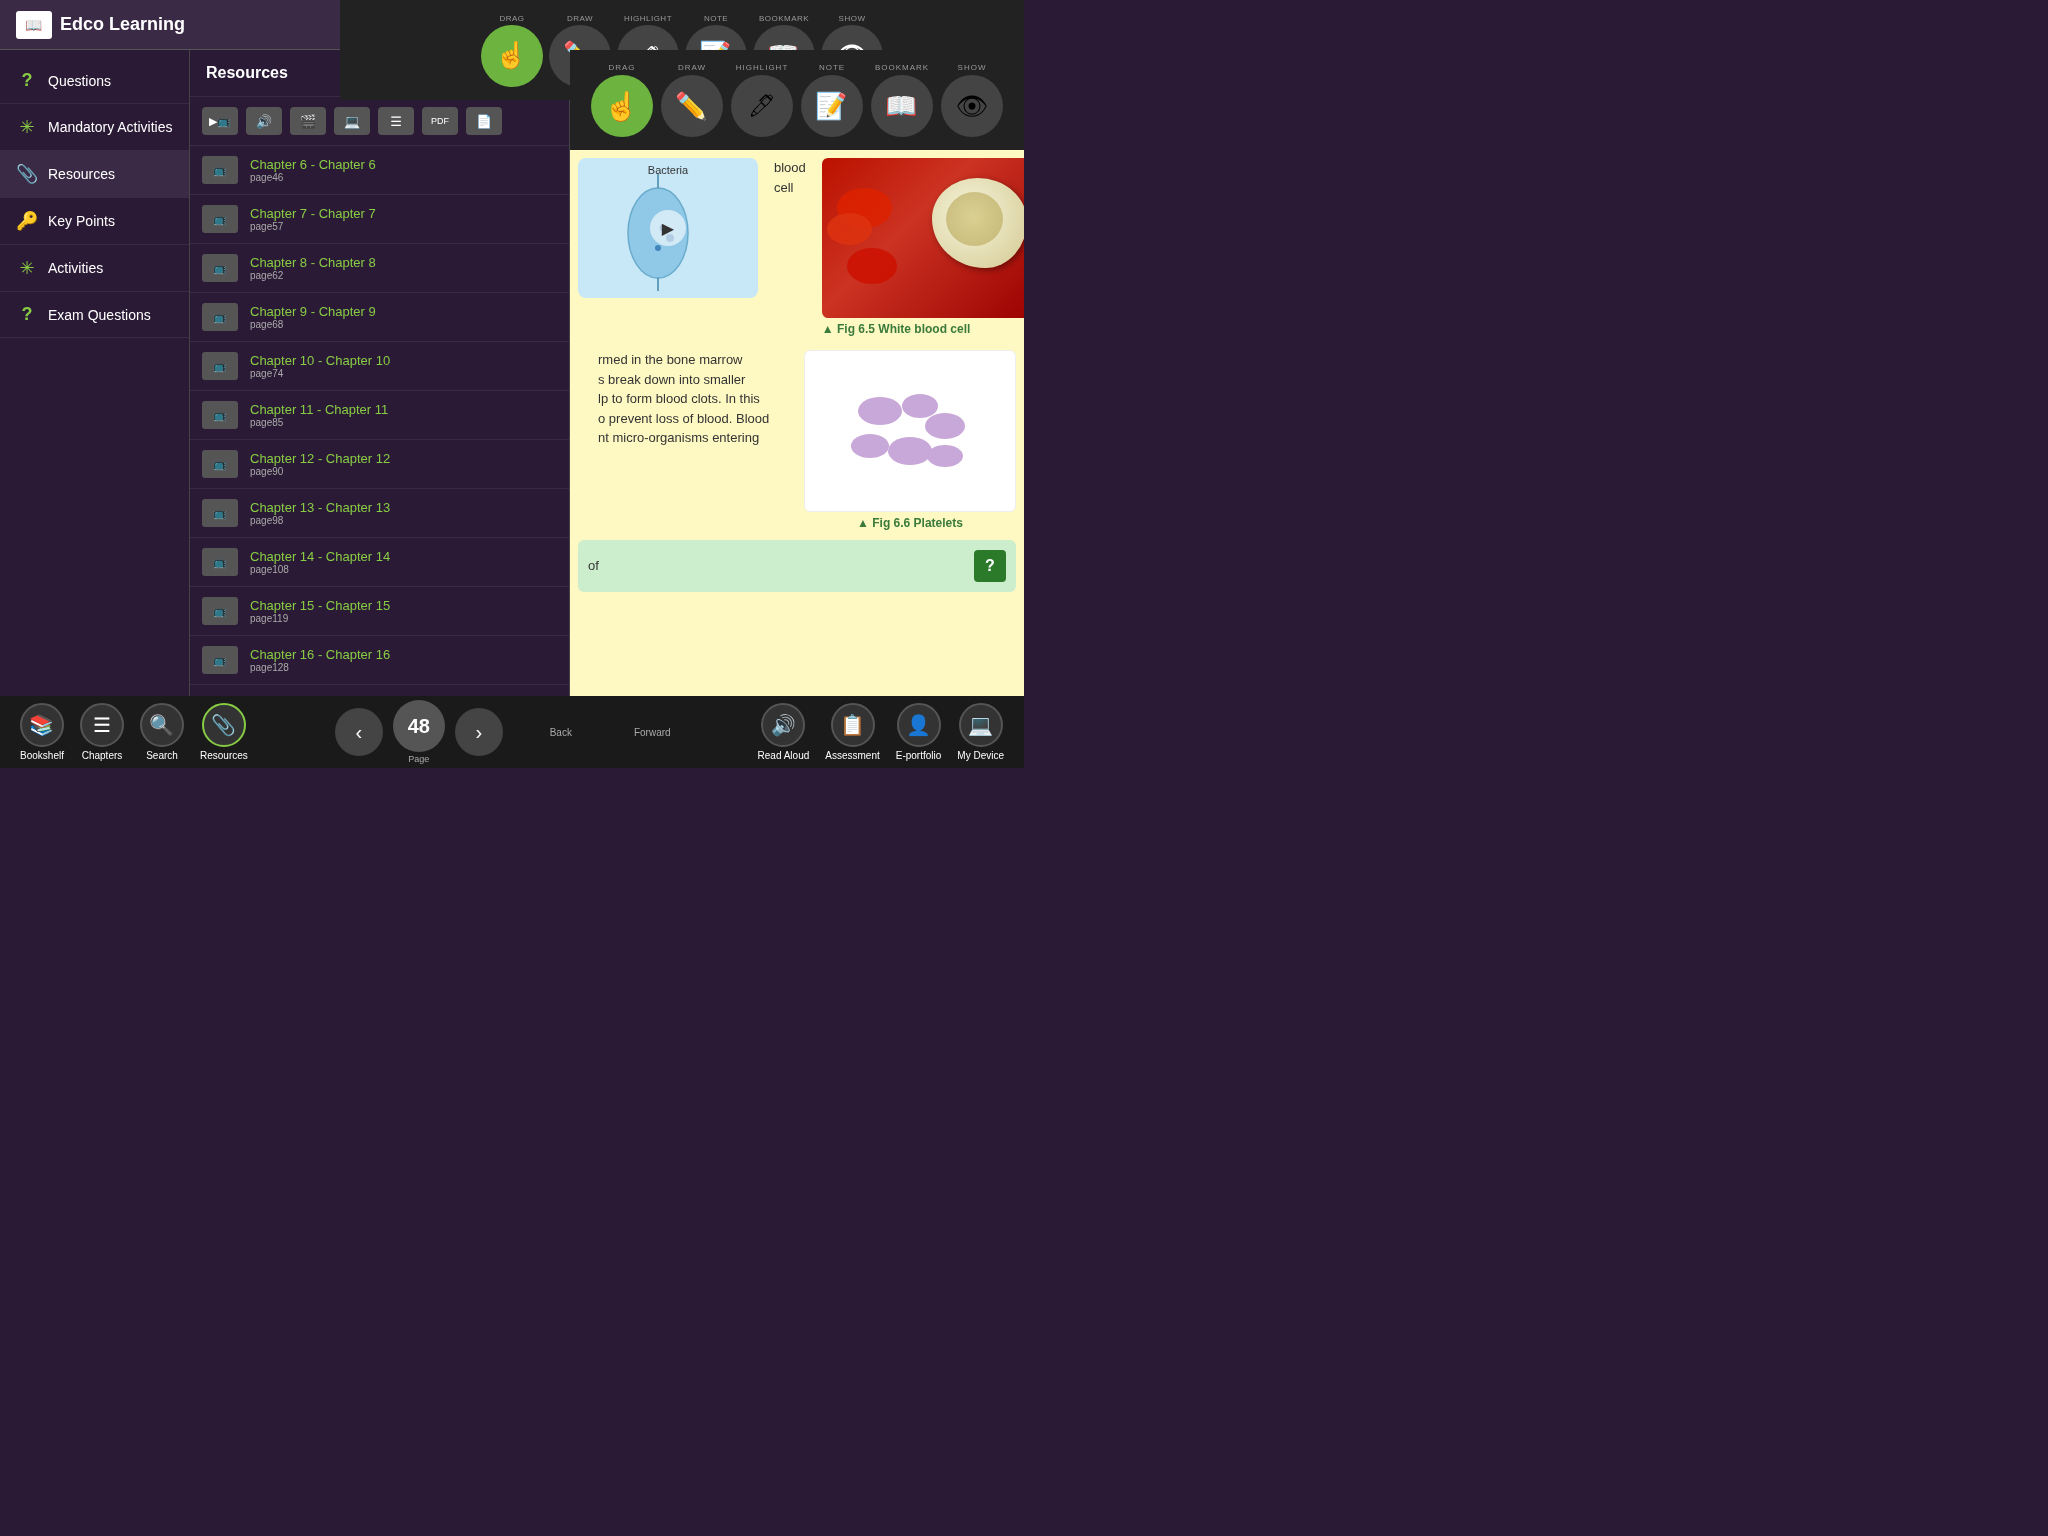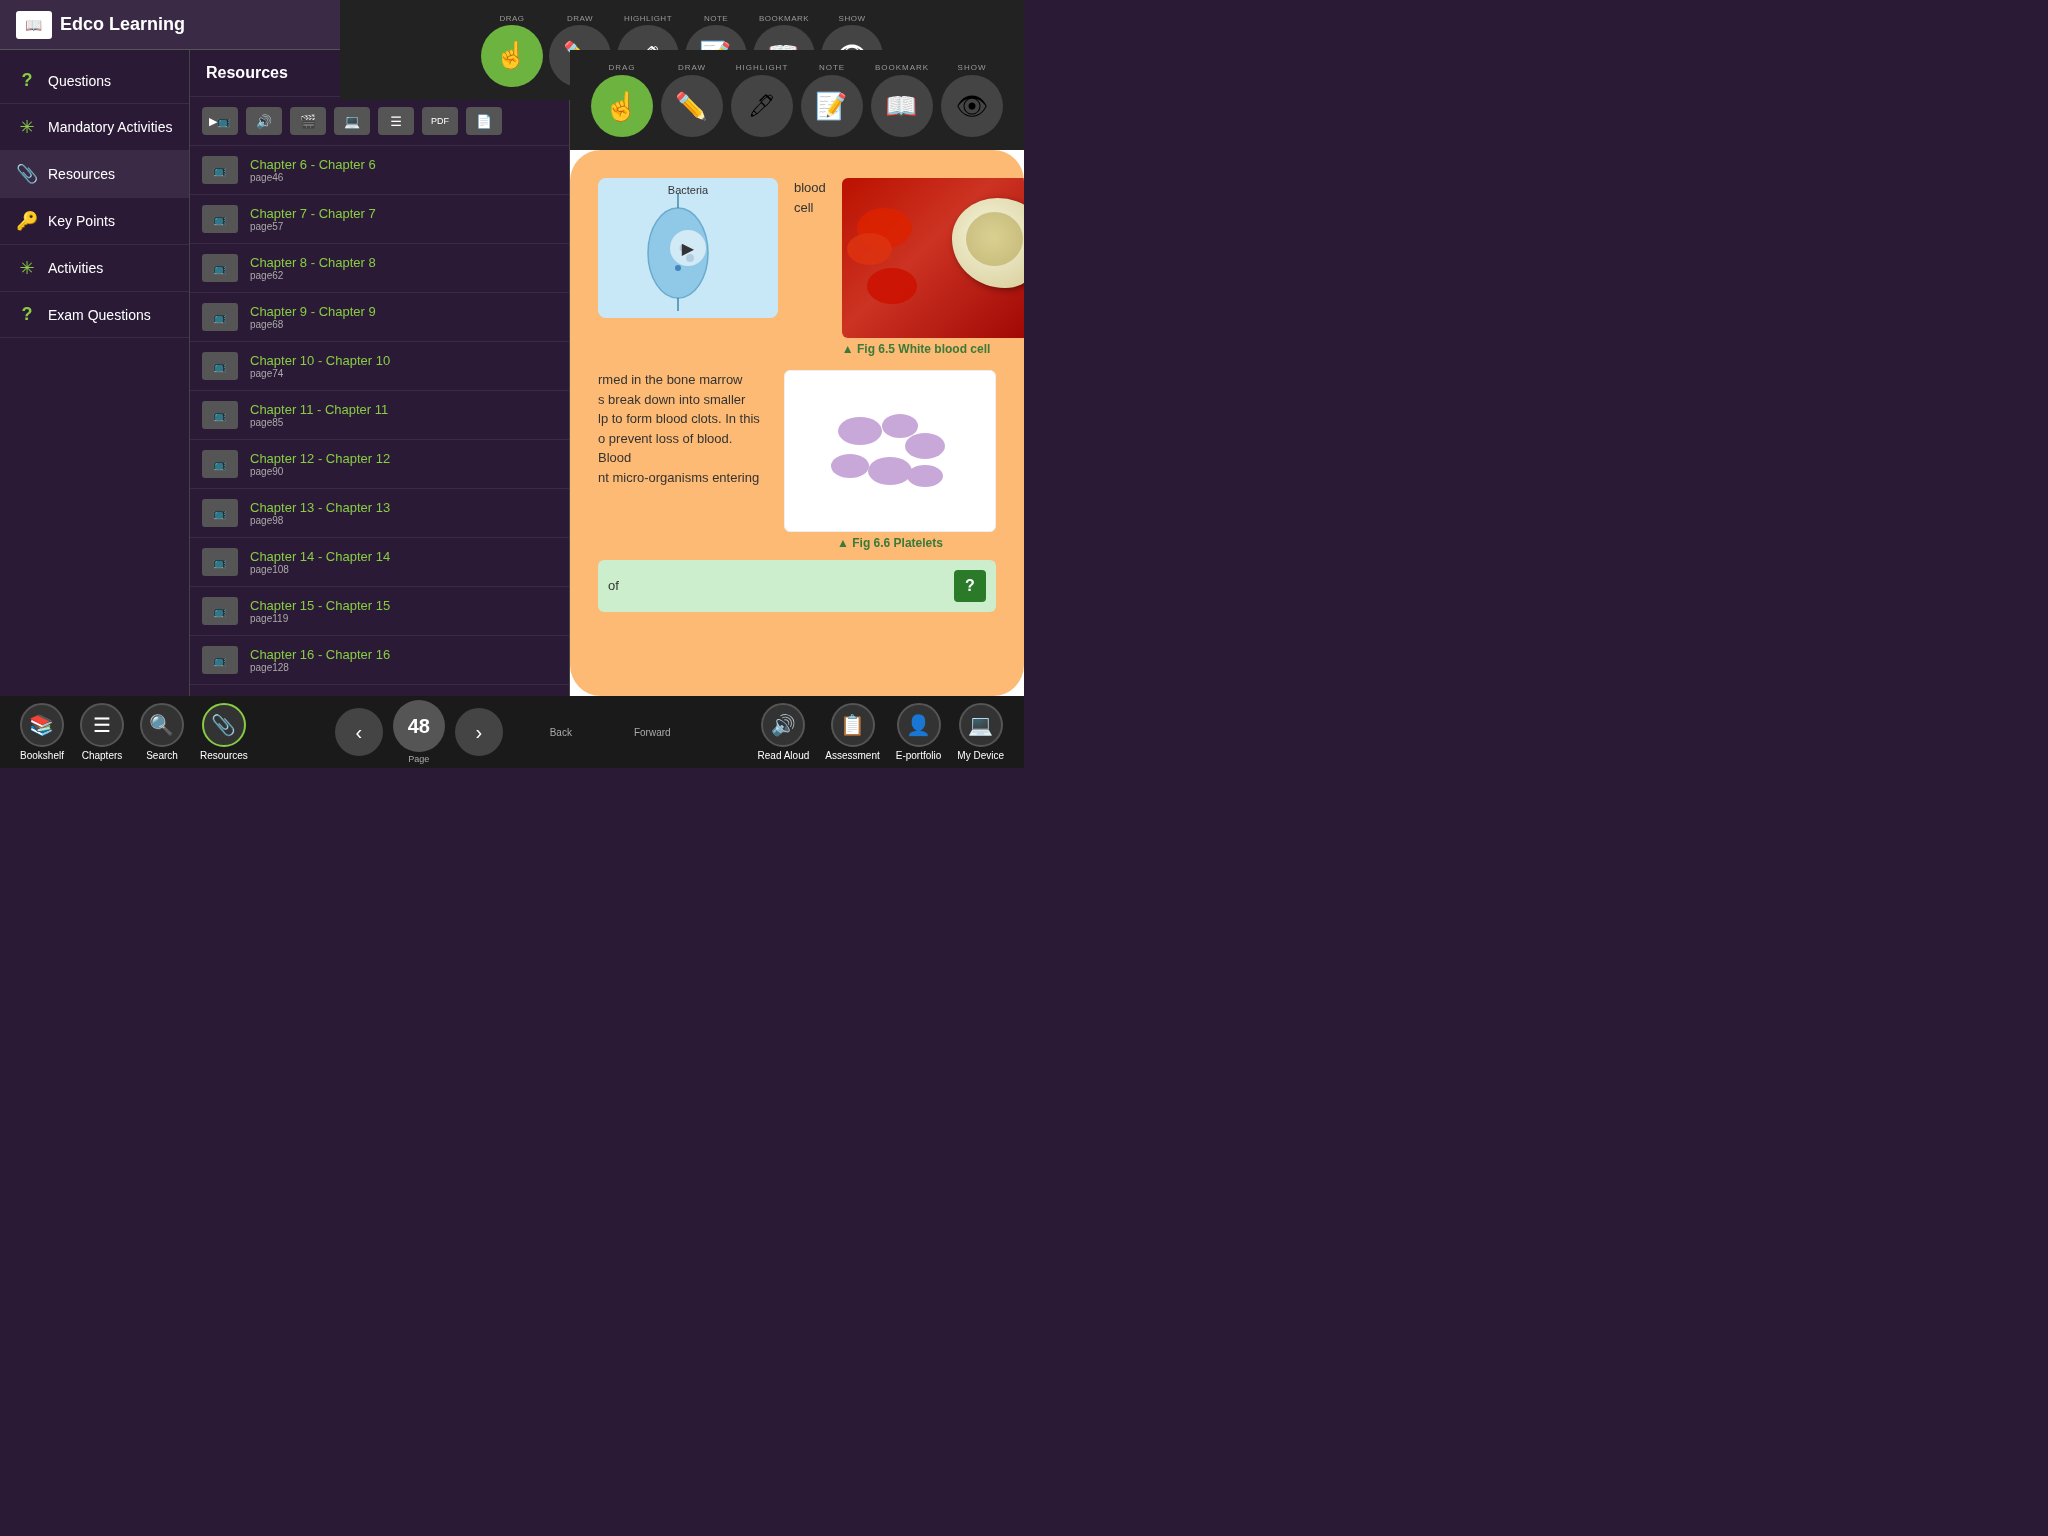--- a/index.html
+++ b/index.html
@@ -491,21 +491,21 @@
         <div style="display:flex;flex-direction:column;align-items:center;gap:3px;">
           <span style="color:#999;font-size:8px;letter-spacing:1px;">BOOKMARK</span>
           <div style="width:62px;height:62px;border-radius:50%;background:#444;display:flex;align-items:center;justify-content:center;font-size:26px;">📖</div>
         </div>
         <div style="display:flex;flex-direction:column;align-items:center;gap:3px;">
           <span style="color:#999;font-size:8px;letter-spacing:1px;">SHOW</span>
           <div style="width:62px;height:62px;border-radius:50%;background:#444;display:flex;align-items:center;justify-content:center;font-size:26px;">👁</div>
         </div>
       </div>
 
-      <div style="position:absolute; top:100px; left:0; right:0; bottom:0; background:#fdba74; overflow-y:auto; padding:28px;border-radius:31px;">
+      <div style="position:absolute; top:100px; left:0; right:0; bottom:0; background:#fef9c3; overflow-y:auto; padding:8px;">
 
         <div style="display:flex; gap:16px; align-items:flex-start;">
 
           <div style="flex-shrink:0;">
             <div class="bacteria-container">
               <div style="position:absolute; top:6px; left:50%; transform:translateX(-50%); font-size:11px; color:#333;">Bacteria</div>
 
               <svg width="140" height="130" viewBox="0 0 140 130">
                 <ellipse cx="60" cy="70" rx="30" ry="45" fill="#90c8e8" stroke="#6aabcc" stroke-width="1.5"></ellipse>
                 <circle cx="72" cy="75" r="4" fill="#2266aa" opacity="0.7"></circle>
@@ -534,21 +534,21 @@
               <div style="position:absolute; width:95px; height:90px; background:radial-gradient(circle at 40% 40%, #f5f5dc, #d4c890); border-radius:48% 52% 44% 56% / 45% 48% 52% 55%; top:20px; right:15px; box-shadow: 2px 2px 6px rgba(0,0,0,0.4);">
 
                 <div style="position:absolute; width:60%; height:60%; top:15%; left:15%; border-radius:50%; background:radial-gradient(circle, #c8b860, #b0a050); opacity:0.6;"></div>
               </div>
             </div>
             <div class="fig-label" style="margin-top:4px; font-size:12px;">▲ Fig 6.5 White blood cell</div>
           </div>
         </div>
 
         <div style="margin-top:14px; display:flex; gap:16px;">
-          <div style="flex:1;">
+          <div style="flex:1;margin-left:20px;">
             <p class="content-text">rmed in the bone marrow</p>
             <p class="content-text">s break down into smaller</p>
             <p class="content-text">lp to form blood clots. In this</p>
             <p class="content-text">o prevent loss of blood. Blood</p>
             <p class="content-text">nt micro-organisms entering</p>
           </div>
 
           <div style="width:212px; flex-shrink:0; text-align:center;">
             <div style="background:white; padding:10px; border:1px solid #eee; border-radius:6px;">
               <div class="platelets-container">

